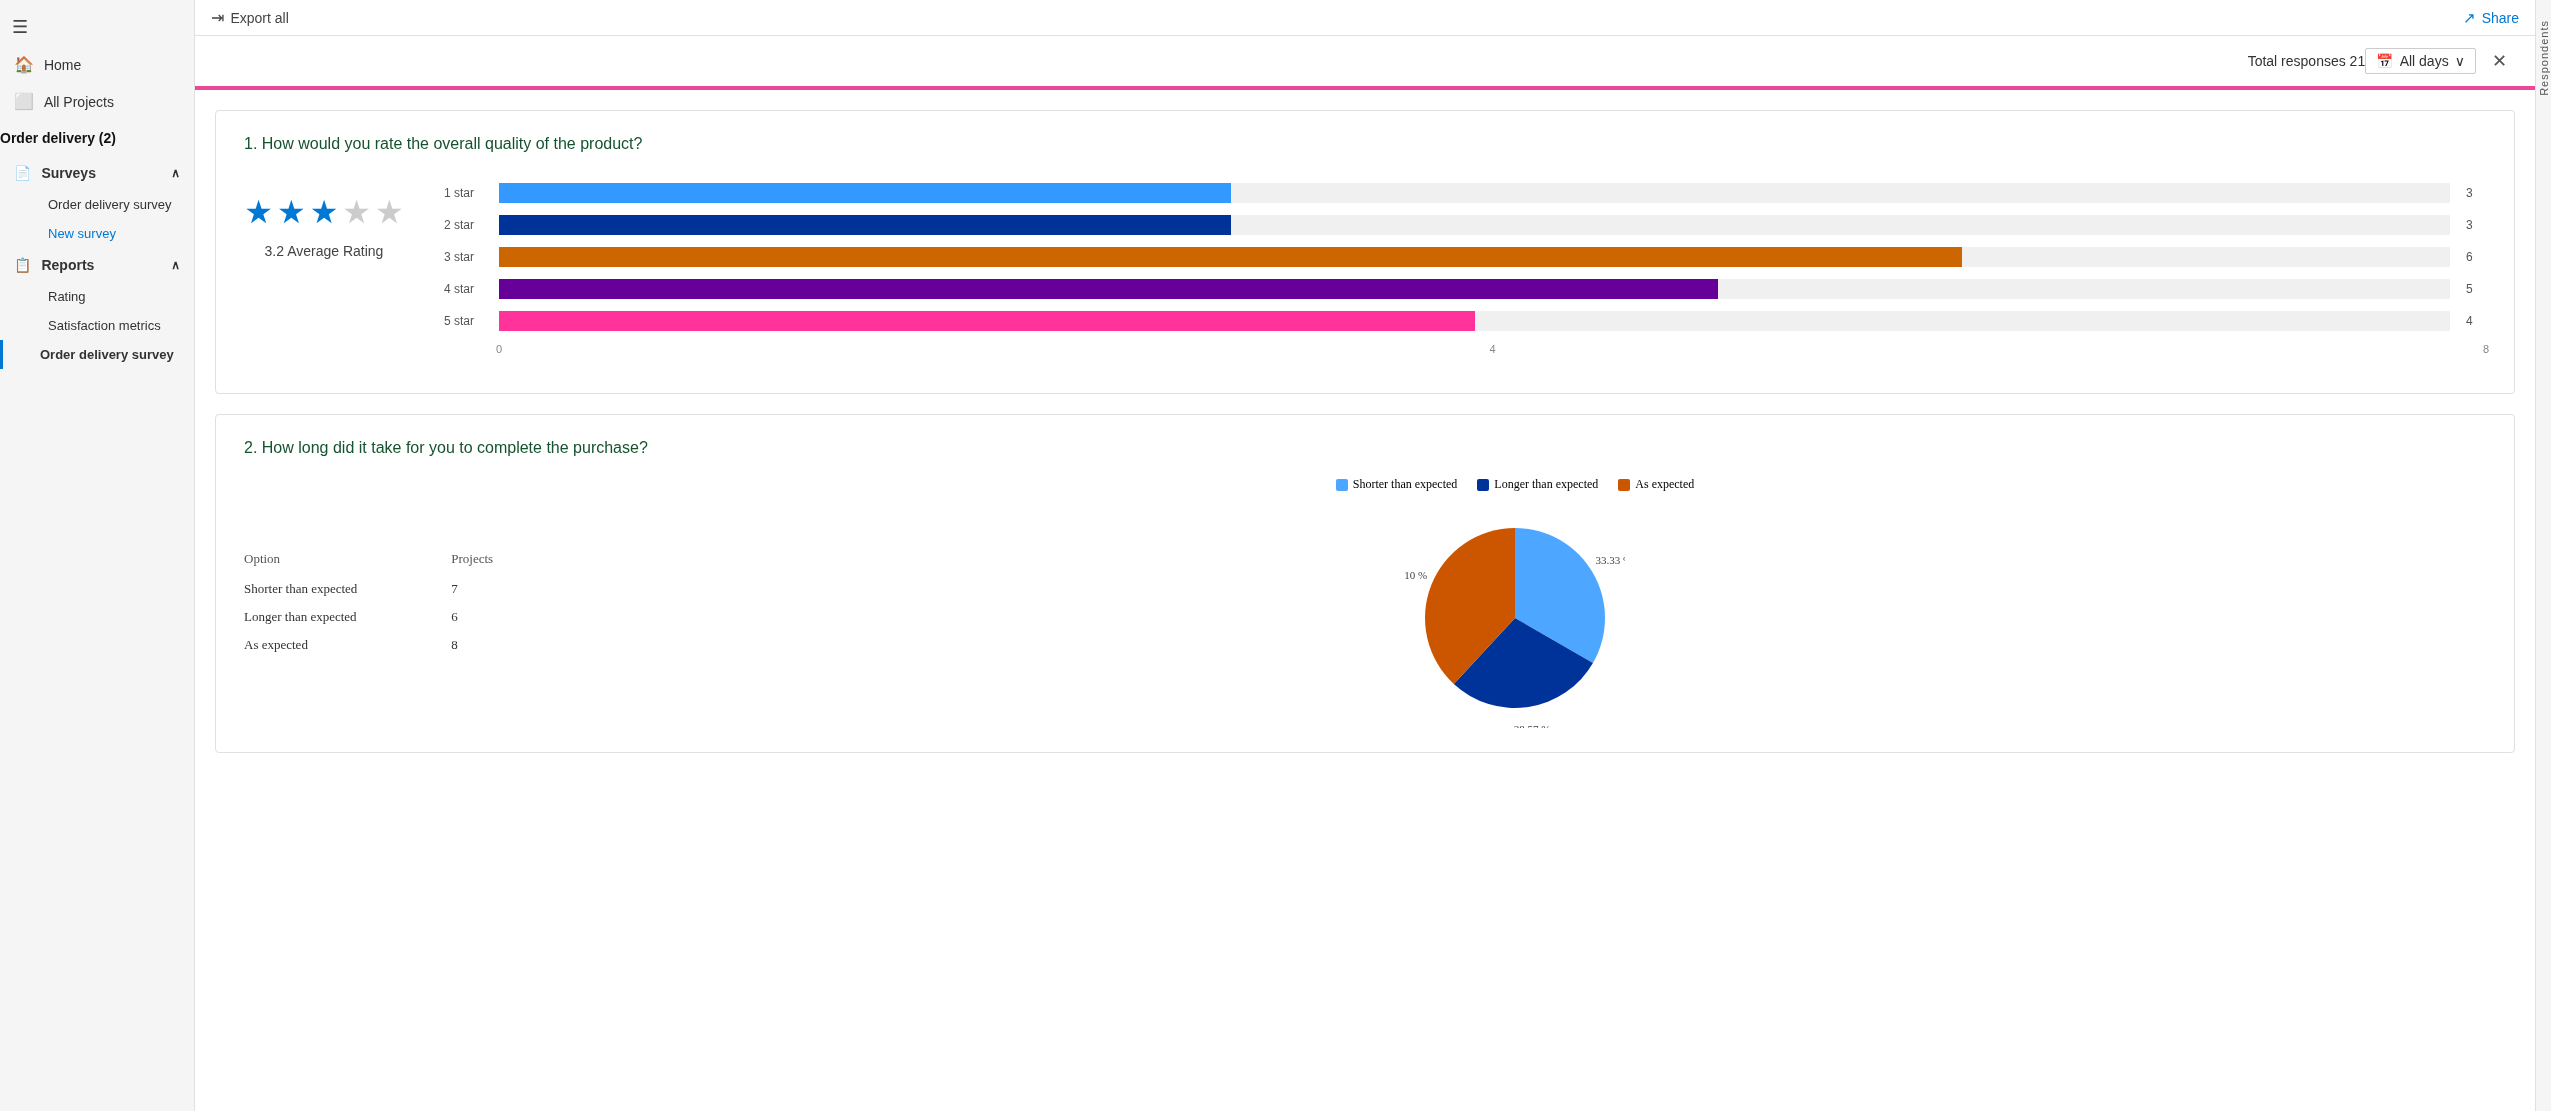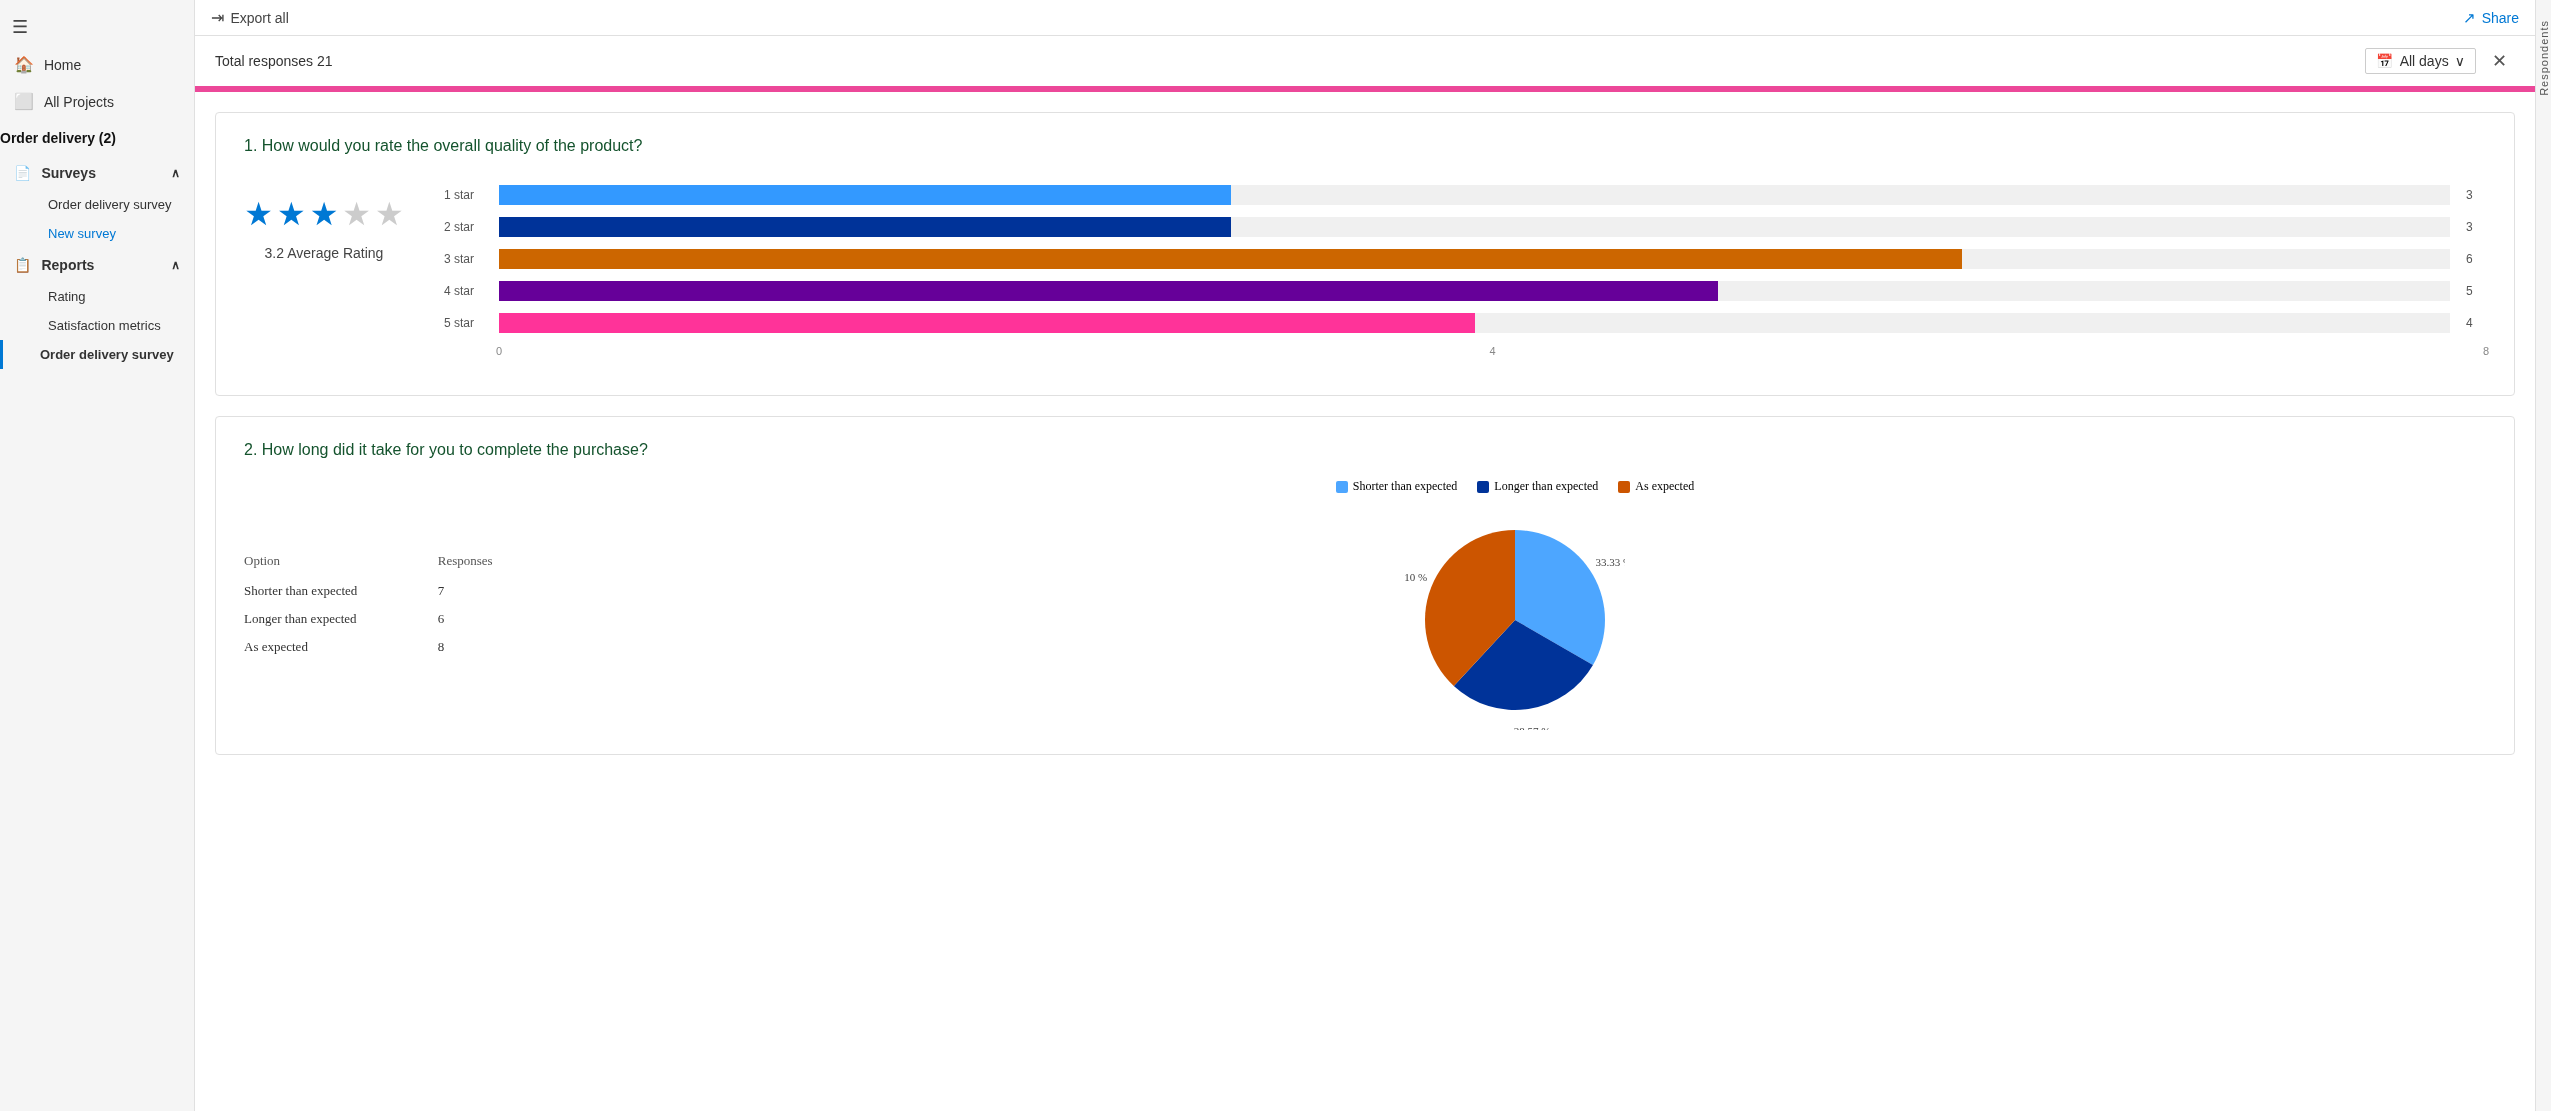--- a/index.html
+++ b/index.html
@@ -95,23 +95,23 @@
     }
     .content-area {
       flex: 1;
       overflow-y: auto;
       padding: 0;
       position: relative;
     }
     .responses-bar {
       display: flex;
       align-items: center;
-      justify-content: space-between;
+      justify-content: flex-end;
       padding: 12px 20px;
-      border-bottom: 6px solid #ec4899;
+      border-bottom: 4px solid #ec4899;
     }
     .responses-text { font-size: 14px; color: #333; }
     .all-days-btn {
       display: flex;
       align-items: center;
       gap: 6px;
       cursor: pointer;
       font-size: 14px;
       color: #333;
       border: 1px solid #ccc;
@@ -388,21 +388,21 @@
       <div class="question-title">
         <span>2.</span>
         <span>How long did it take for you to complete the purchase?</span>
       </div>
       <div class="q2-content">
         <div class="q2-table">
           <table>
             <thead>
               <tr>
                 <th>Option</th>
-                <th>Responses</th>
+                <th>Projects</th>
               </tr>
             </thead>
             <tbody id="q2-table-body">
                 <tr>
                   <td>Shorter than expected</td>
                   <td>7</td>
                 </tr>
                 <tr>
                   <td>Longer than expected</td>
                   <td>6</td>

